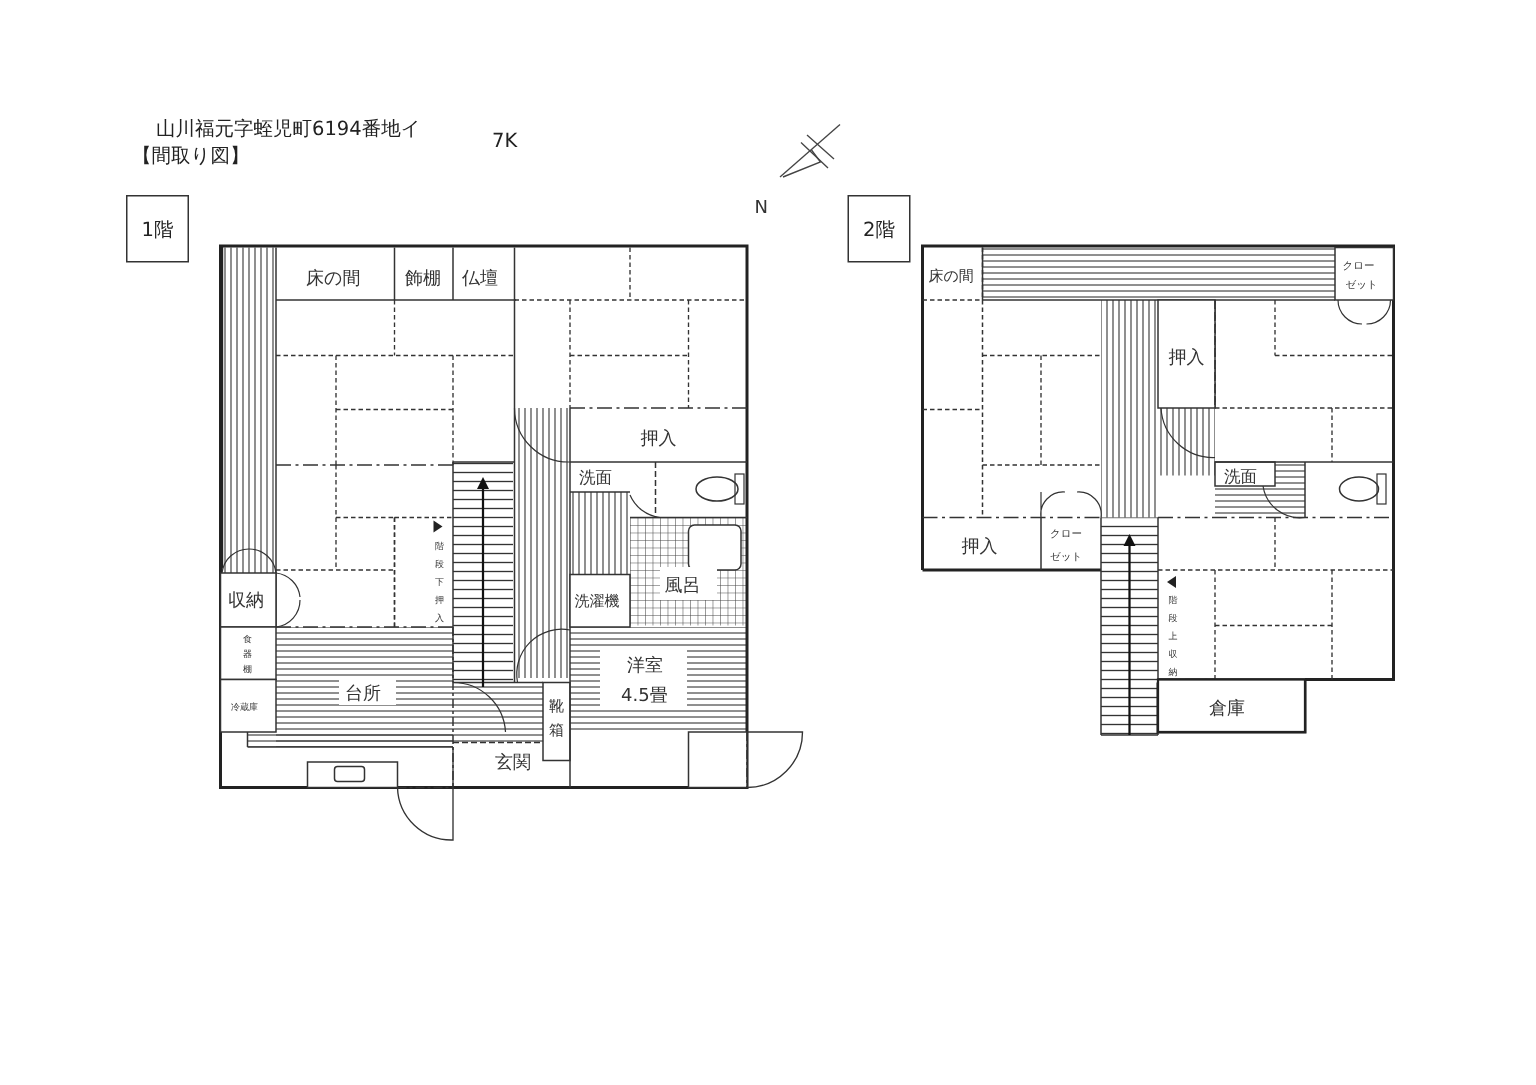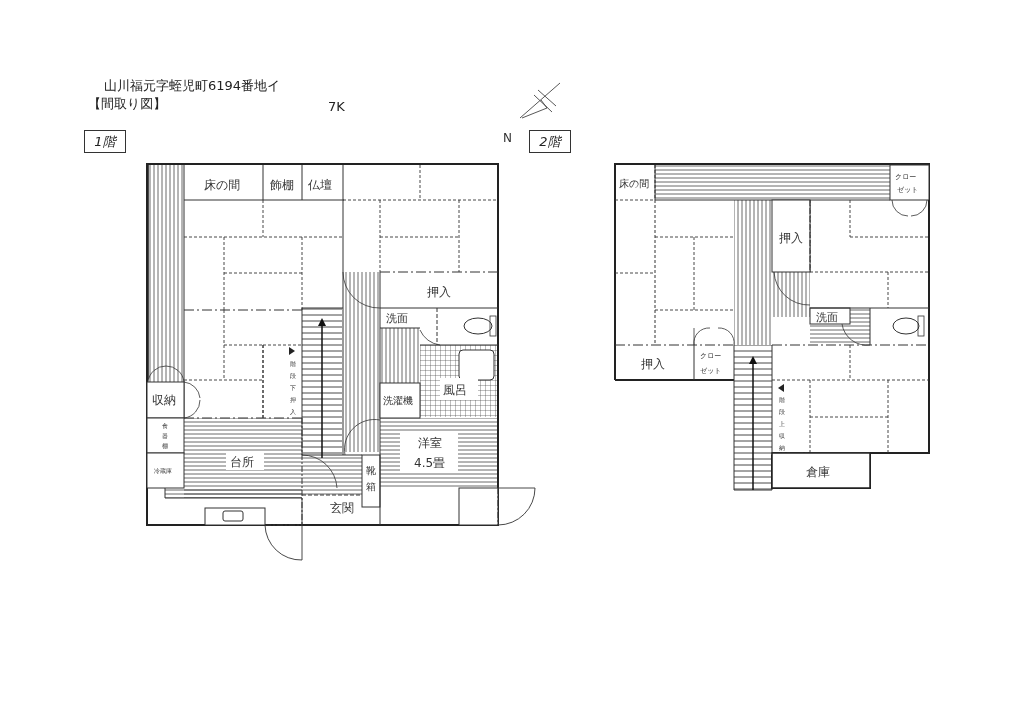--- a/index.html
+++ b/index.html
@@ -1,32 +1,32 @@
 <!DOCTYPE html>
 <html><head>
 <meta charset="utf-8">
 <style>
   html, body { margin:0; padding:0; background:#ffffff; }
   body { width:1024px; height:723px; position:relative; overflow:hidden; font-family:"DejaVu Sans", sans-serif; color:#222; }
   .hdr-title { position:absolute; left:88px; top:63px; font-size:13px;margin-top:32px; }
   .hdr-addr { position:absolute; left:104px; top:77px; font-size:13px; }
-  .hdr-rooms { position:absolute; left:328px; top:87px; font-size:13px;margin-top:12px; }
-  .floor-tag { position:absolute; border:1.5px solid #333; width:42px; height:23px; display:flex; align-items:center; justify-content:center; font-size:13px; box-sizing:border-box;font-style:italic; }
+  .hdr-rooms { position:absolute; left:328px; top:87px; font-size:13px; }
+  .floor-tag { position:absolute; border:1.5px solid #333; width:42px; height:45px; display:flex; align-items:center; justify-content:center; font-size:13px; box-sizing:border-box; }
   svg { position:absolute; left:0; top:0; }
   svg text { font-family:"DejaVu Sans", sans-serif; fill:#333; }
 </style>
 </head>
 <body>
 
 <div class="hdr-title">【間取り図】</div>
 <div class="hdr-addr">山川福元字蛭児町6194番地イ</div>
 <div class="hdr-rooms">7K</div>
 
 <div class="floor-tag" style="left:84px;top:130px;">1階</div>
-<div class="floor-tag" style="left:529px;top:130px;">2階</div>
+<div class="floor-tag" style="left:565px;top:130px;">2階</div>
 
 <svg width="1024" height="723" viewBox="0 0 1024 723">
   <defs>
     <pattern id="vlines" width="4" height="4" patternUnits="userSpaceOnUse">
       <line x1="2" y1="0" x2="2" y2="4" stroke="#444" stroke-width="0.8"></line>
     </pattern>
     <pattern id="hlines" width="4" height="4" patternUnits="userSpaceOnUse">
       <line x1="0" y1="2" x2="4" y2="2" stroke="#444" stroke-width="0.8"></line>
     </pattern>
     <pattern id="grid" width="5" height="5" patternUnits="userSpaceOnUse">

